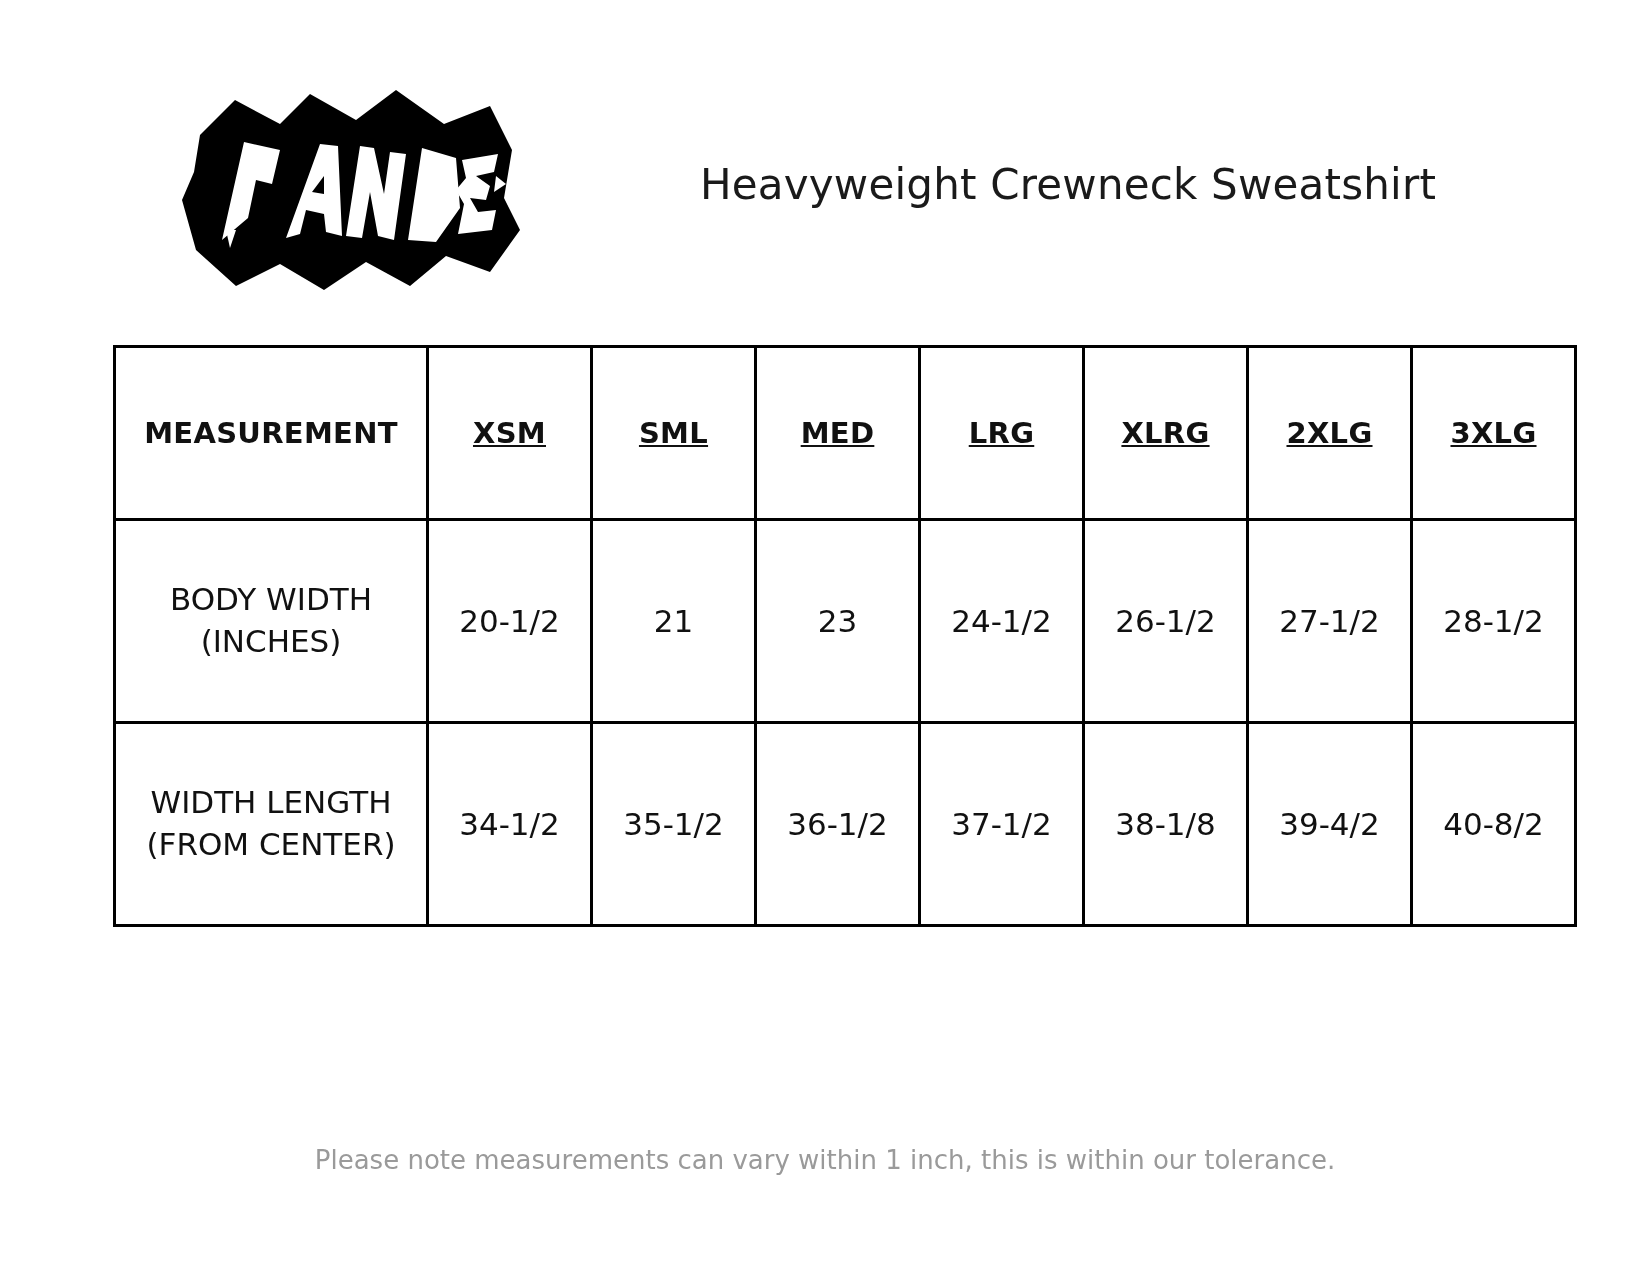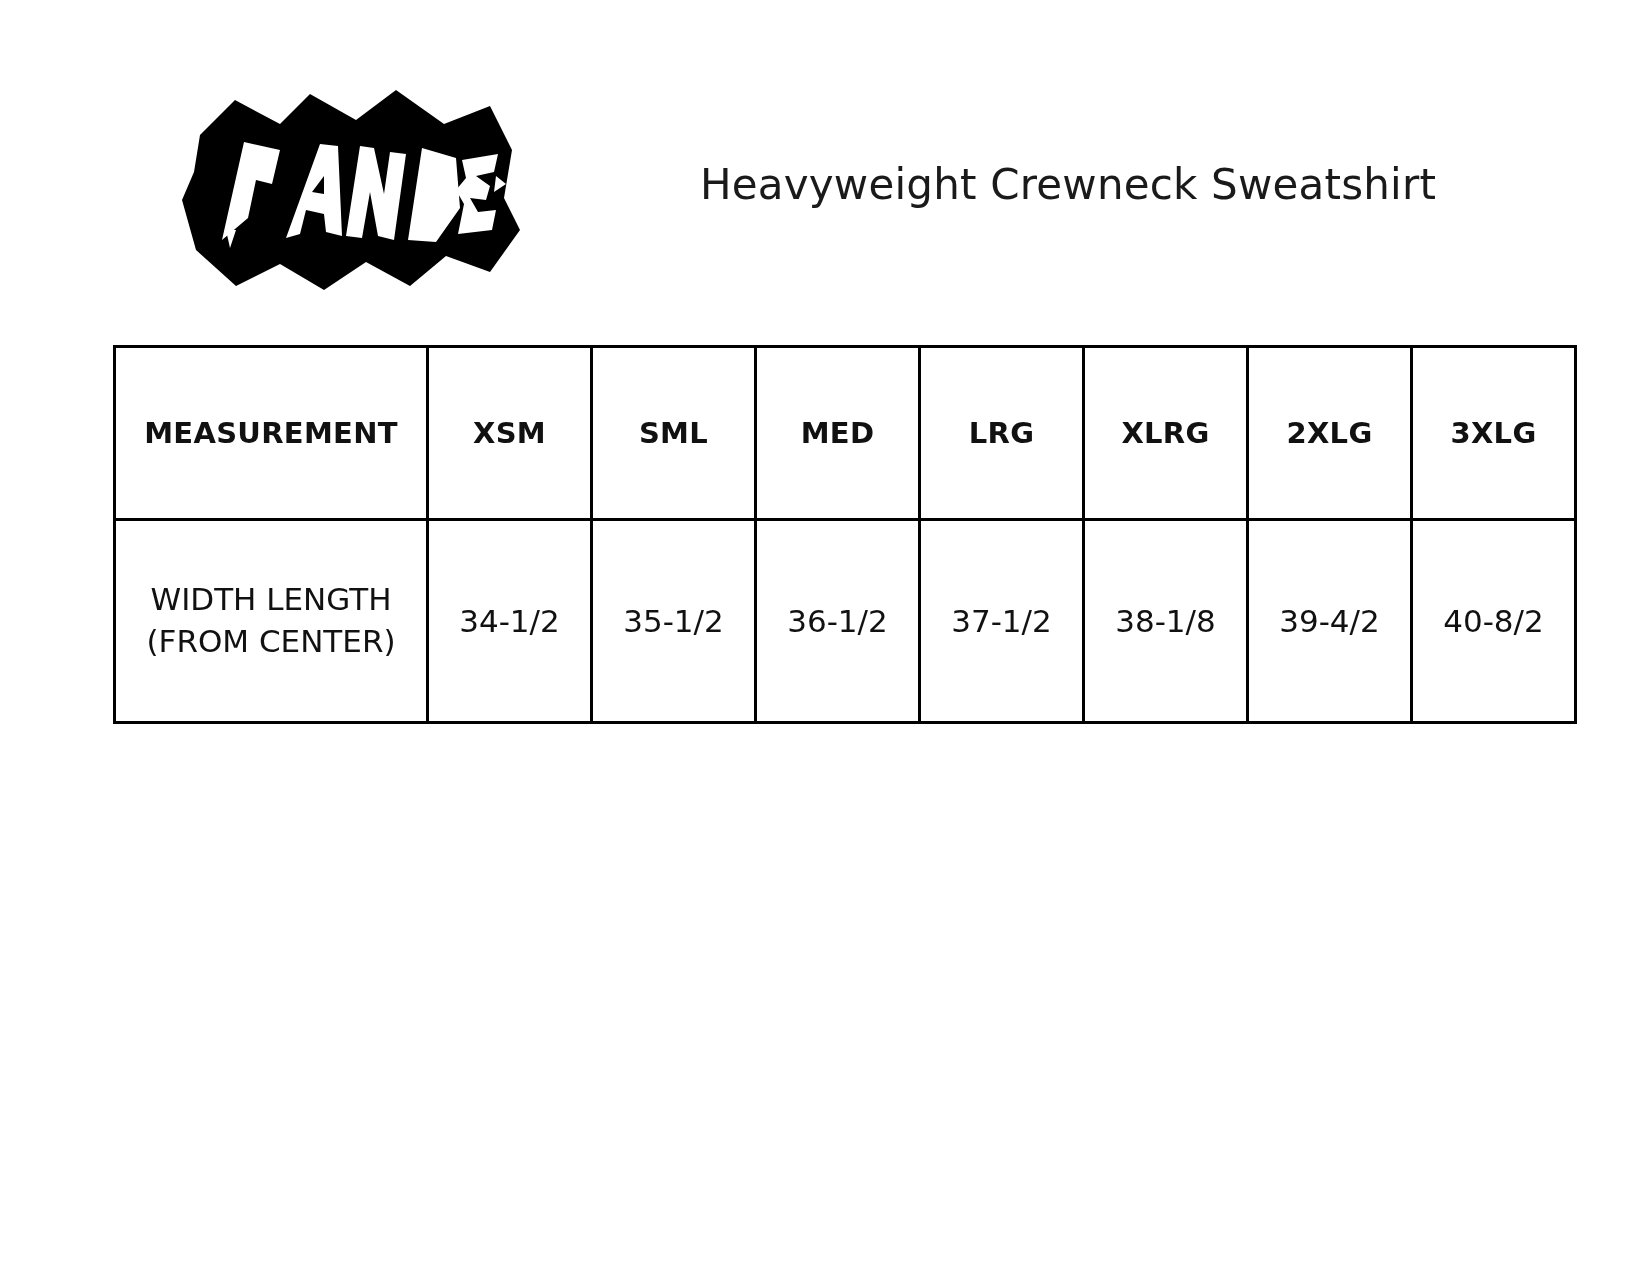--- a/index.html
+++ b/index.html
@@ -85,21 +85,21 @@
     font-weight: 400;
   }
   td.meas-label, th.meas-head {
     width: 308px;
   }
   td.meas-label {
     font-size: 28px;
     line-height: 1.35;
     padding: 0 10px;
   }
-  .col-size { width: 159px; }
+  .col-size { width: 159px; text-decoration: underline; }
 
   .note {
     position: absolute;
     left: 0;
     top: 1145px;
     width: 1650px;
     text-align: center;
     font-size: 26px;
     color: #9a9a9a;
     font-family: "DejaVu Sans", sans-serif;
@@ -151,33 +151,47 @@
           <th class="col-size">MED</th>
           <th class="col-size">LRG</th>
           <th class="col-size">XLRG</th>
           <th class="col-size">2XLG</th>
           <th class="col-size">3XLG</th>
         </tr>
       </thead>
       <tbody>
 
 
+        <tr>
+          <td class="meas-label">
+            <span>BODY WIDTH</span><br>
+            <span>(INCHES)</span>
+          </td>
+          <td>20-1/2</td>
+          <td>21</td>
+          <td>23</td>
+          <td>24-1/2</td>
+          <td>26-1/2</td>
+          <td>27-1/2</td>
+          <td>28-1/2</td>
+        </tr>
 
         <tr>
           <td class="meas-label">
             <span>WIDTH LENGTH</span><br>
             <span>(FROM CENTER)</span>
           </td>
           <td>34-1/2</td>
           <td>35-1/2</td>
           <td>36-1/2</td>
           <td>37-1/2</td>
           <td>38-1/8</td>
           <td>39-4/2</td>
           <td>40-8/2</td>
         </tr>
 
       </tbody>
     </table>
   </div>
 
+  <div class="note">Please note measurements can vary within 1 inch, this is within our tolerance.</div>
 
 </div>
 
 </body></html>

